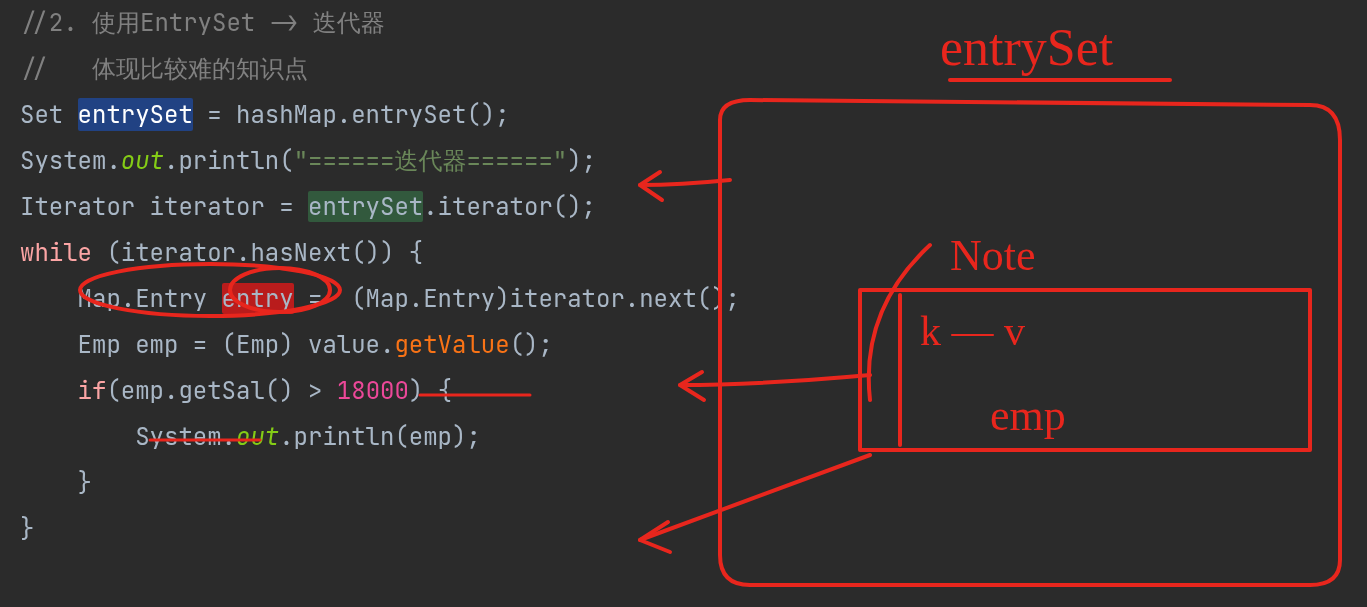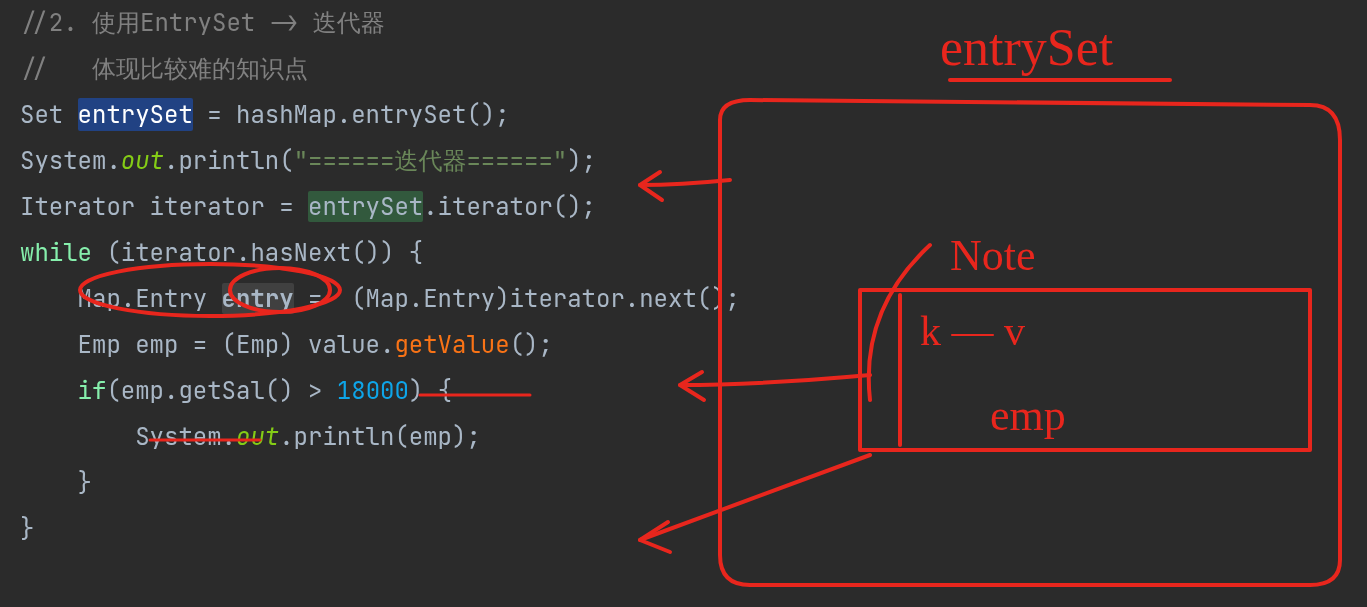--- a/index.html
+++ b/index.html
@@ -1,25 +1,25 @@
 <!DOCTYPE html>
 <html><head>
 <meta charset="utf-8">
 <style>
   html,body{margin:0;padding:0;width:1367px;height:607px;overflow:hidden;background:#2b2b2b;}
   .editor{position:relative;width:1367px;height:542px;font-family:"JetBrains Mono","Consolas","Menlo",monospace;font-size:24px;line-height:46px;color:#a9b7c6;padding:0 20px;box-sizing:border-box;}
   .ln{white-space:pre;}
   .c-comment{color:#808080;}
-  .c-keyword{color:#86efac;}
+  .c-keyword{color:#fca5a5;}
   .c-field{color:#84cc16;font-style:italic;}
   .c-str{color:#6a8759;}
-  .c-num{color:#0ea5e9;}
+  .c-num{color:#ec4899;}
   .hl-selected{background:#214283;color:#ffffff;padding:1px 0;border-radius:2px;}
   .hl-usage{background:#32593d;border-radius:2px;}
-  .hl-usage2{background:#404040;border-radius:2px;font-weight:bold;}
+  .hl-usage2{background:#b91c1c;border-radius:2px;}
   .method-yellow{color:#f97316;}
   .overlay{position:absolute;left:0;top:0;width:1367px;height:607px;pointer-events:none;}
 </style>
 </head>
 <body>
 
 <div class="editor">
   <div class="ln"><span class="c-comment">//2. 使用EntrySet -&gt; 迭代器</span></div>
   <div class="ln"><span class="c-comment">//   体现比较难的知识点</span></div>
   <div class="ln"><span>Set </span><span class="hl-selected">entrySet</span><span> = hashMap.</span><span>entrySet</span><span>();</span></div>

